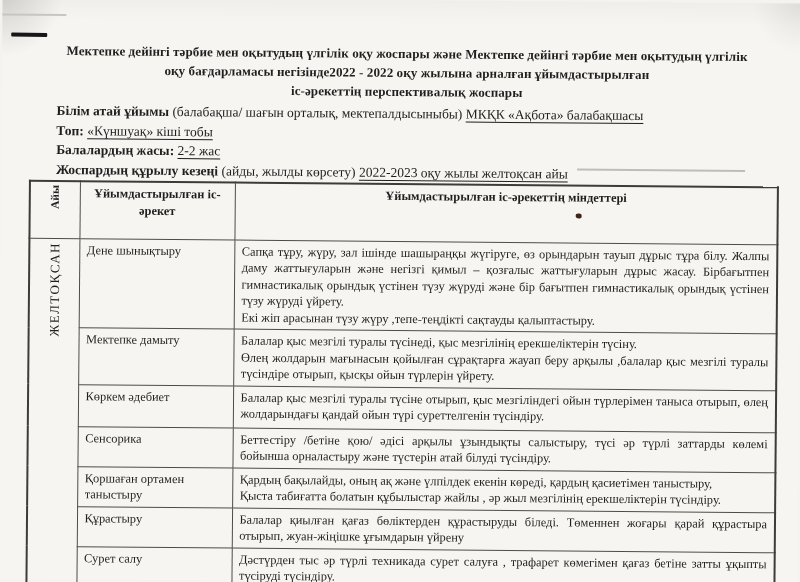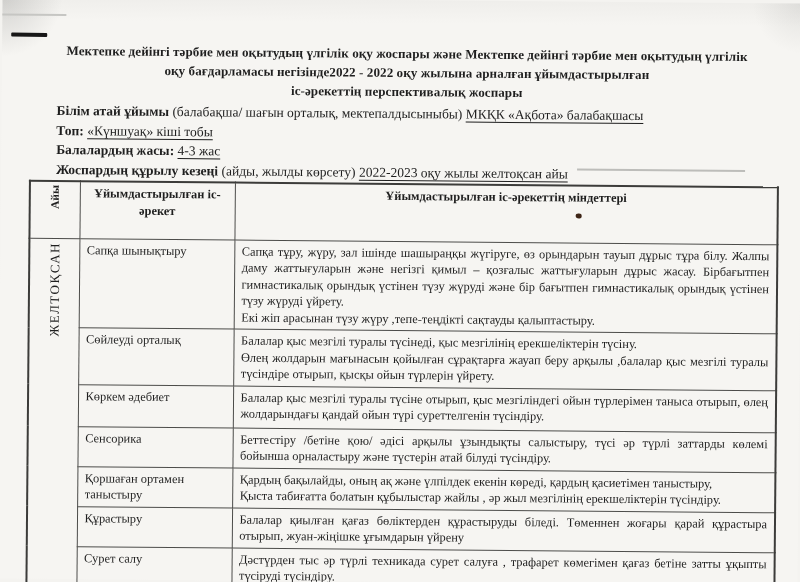--- a/index.html
+++ b/index.html
@@ -126,46 +126,46 @@
   <div class="head-block">
     <div class="title">
       <div>Мектепке дейінгі тәрбие мен оқытудың үлгілік оқу жоспары және Мектепке дейінгі тәрбие мен оқытудың үлгілік</div>
       <div>оқу бағдарламасы негізінде2022 - 2022 оқу жылына арналған  ұйымдастырылған</div>
       <div>іс-әрекеттің перспективалық жоспары</div>
     </div>
 
     <div class="info-block">
       <div class="info-line"><span class="lbl">Білім атай ұйымы</span><span> (балабақша/ шағын орталық, мектепалдысыныбы) </span><span class="und">МКҚК «Ақбота» балабақшасы</span></div>
       <div class="info-line"><span class="lbl">Топ:</span><span> </span><span class="und">«Күншуақ» кіші тобы</span></div>
-      <div class="info-line"><span class="lbl">Балалардың жасы:</span><span> </span><span class="und">4-3 жас</span></div>
+      <div class="info-line"><span class="lbl">Балалардың жасы:</span><span> </span><span class="und">2-2 жас</span></div>
       <div class="info-line"><span class="lbl">Жоспардың құрылу кезеңі</span><span> (айды, жылды көрсету) </span><span class="und">2022-2023 оқу жылы  желтоқсан айы</span></div>
     </div>
   </div>
 
   <div class="plan-table-wrap">
     <table class="plan">
       <colgroup>
         <col style="width:50px">
         <col style="width:155px">
         <col style="width:543px">
       </colgroup>
       <tbody>
           <tr style="height:57px">
         <th class="h-month"><span class="vtext">Айы</span></th>
         <th class="h-activity">Ұйымдастырылған іс-әрекет</th>
         <th class="h-tasks">Ұйымдастырылған іс-әрекеттің міндеттері</th>
       </tr>
       <tr style="height:66px">
         <td class="month-cell" rowspan="7"><span class="vtext">ЖЕЛТОҚСАН</span></td>
-        <td class="activity">Сапқа шынықтыру</td>
+        <td class="activity">Дене шынықтыру</td>
         <td class="tasks">Сапқа тұру, жүру, зал ішінде шашыраңқы жүгіруге, өз орындарын тауып дұрыс тұра білу. Жалпы даму жаттығуларын және негізгі қимыл – қозғалыс жаттығуларын дұрыс жасау. Бірбағытпен гимнастикалық орындық үстінен түзу жүруді және бір бағытпен гимнастикалық орындық үстінен түзу жүруді үйрету.
 Екі жіп арасынан түзу жүру ,тепе-теңдікті сақтауды қалыптастыру.</td>
       </tr>
       <tr style="height:53px">
-        <td class="activity">Сөйлеуді орталық</td>
+        <td class="activity">Мектепке дамыту</td>
         <td class="tasks">Балалар қыс мезгілі туралы түсінеді, қыс мезгілінің ерекшеліктерін түсіну.
 Өлең жолдарын мағынасын қойылған сұрақтарға жауап беру арқылы ,балалар қыс мезгілі туралы түсіндіре отырып, қысқы ойын түрлерін үйрету.</td>
       </tr>
       <tr style="height:42px">
         <td class="activity">Көркем әдебиет</td>
         <td class="tasks">Балалар қыс мезгілі туралы түсіне отырып, қыс мезгіліндегі ойын түрлерімен таныса отырып, өлең жолдарындағы қандай ойын түрі суреттелгенін түсіндіру.</td>
       </tr>
       <tr style="height:40px">
         <td class="activity">Сенсорика</td>
         <td class="tasks">Беттестіру /бетіне қою/ әдісі арқылы ұзындықты салыстыру, түсі әр түрлі заттарды көлемі бойынша орналастыру және түстерін атай білуді түсіндіру.</td>

